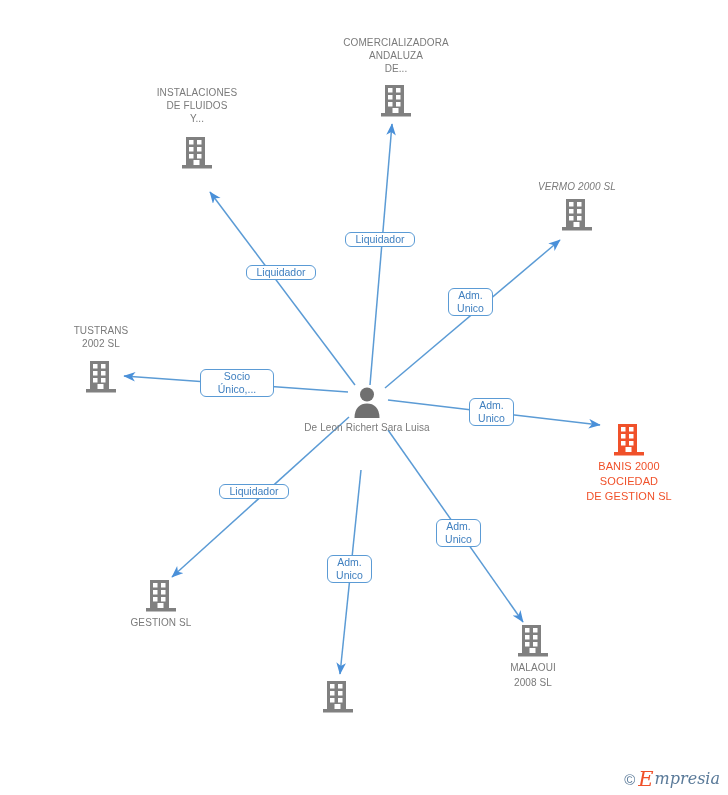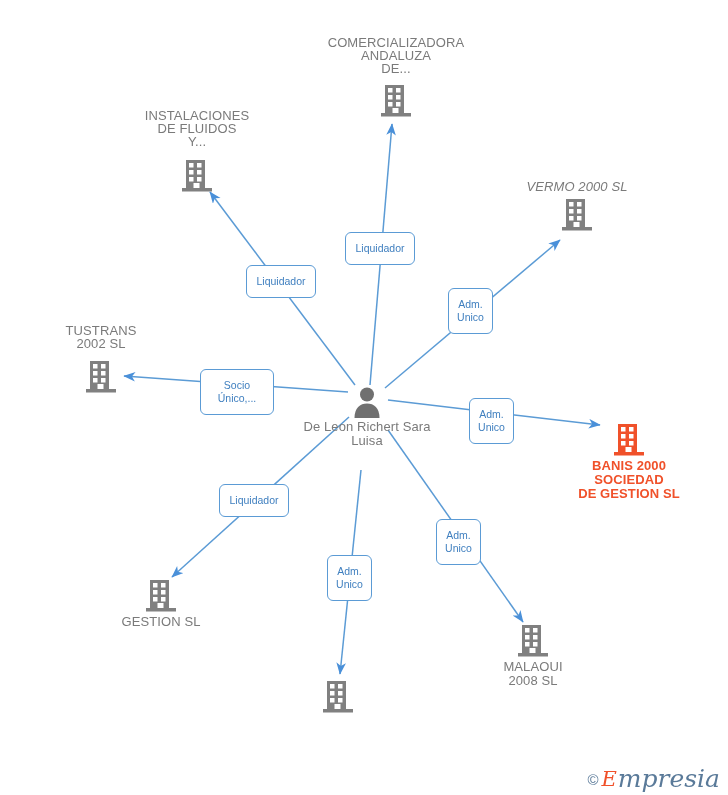--- a/index.html
+++ b/index.html
@@ -26,48 +26,48 @@
     pointer-events: none;
   }
   .node {
     position: absolute;
     width: 150px;
     margin-left: -75px;
     text-align: center;
     line-height: 13px;
   }
   .node .label {
-    font-size: 13px;
+    font-size: 10px;
     color: #7a7a7a;
     letter-spacing: 0.1px;
     white-space: pre-line;
   }
   .node.highlight .label {
     color: #f0512a;
-    font-weight: bold;
-    font-size: 13px;
+    font-weight: normal;
+    font-size: 11px;
   }
   .node .icon {
     display: block;
     margin: 0 auto;
   }
   .node-person .label {
     color: #7a7a7a;
     text-align: center;
   }
   .edge-label {
     position: absolute;
     border: 1.6px solid #5b9bd5;
     border-radius: 6px;
     background: #ffffff;
     color: #3f7fbf;
     font-size: 10.5px;
     line-height: 13px;
     text-align: center;
-    padding: 9px 7px;
+    padding: 0 7px;
     white-space: pre-line;
     box-sizing: border-box;
   }
   #watermark {
     position: absolute;
     right: 8px;
     bottom: 6px;
     display: flex;
     align-items: center;
     gap: 3px;
@@ -81,21 +81,21 @@
     color: #f0512a;
     font-family: "DejaVu Serif", serif;
     font-style: italic;
     font-size: 21px;
     line-height: 20px;
   }
   #watermark .brand-rest {
     color: #5a7a99;
     font-family: "DejaVu Serif", serif;
     font-style: italic;
-    font-size: 25px;
+    font-size: 16px;
     line-height: 20px;
     margin-left: -2px;
   }
 </style>
 </head>
 <body>
 
 <div id="canvas">
 
   <svg id="edge-layer" viewBox="0 0 728 795">
@@ -130,21 +130,21 @@
             <rect x="15" y="11" width="4.5" height="4.5" fill="#fff"></rect>
             <rect x="7" y="18" width="4.5" height="4.5" fill="#fff"></rect>
             <rect x="15" y="18" width="4.5" height="4.5" fill="#fff"></rect>
             <rect x="11.5" y="24" width="6" height="5" fill="#fff"></rect>
             <rect x="0" y="29" width="30" height="3.5" fill="#808080"></rect>
           </svg></span>
         <span class="label" style="position: absolute; left: 0px; width: 150px; top: -48px;">COMERCIALIZADORA
 ANDALUZA
 DE...</span>
       </div>
-      <div class="node" style="left: 197px; top: 159px; position: absolute;">
+      <div class="node" style="left: 197px; top: 136px; position: absolute;">
         <span class="icon"><svg width="30" height="34" viewBox="0 0 30 34">
             <rect x="4" y="1" width="19" height="28" fill="#808080"></rect>
             <rect x="7" y="4" width="4.5" height="4.5" fill="#fff"></rect>
             <rect x="15" y="4" width="4.5" height="4.5" fill="#fff"></rect>
             <rect x="7" y="11" width="4.5" height="4.5" fill="#fff"></rect>
             <rect x="15" y="11" width="4.5" height="4.5" fill="#fff"></rect>
             <rect x="7" y="18" width="4.5" height="4.5" fill="#fff"></rect>
             <rect x="15" y="18" width="4.5" height="4.5" fill="#fff"></rect>
             <rect x="11.5" y="24" width="6" height="5" fill="#fff"></rect>
             <rect x="0" y="29" width="30" height="3.5" fill="#808080"></rect>

